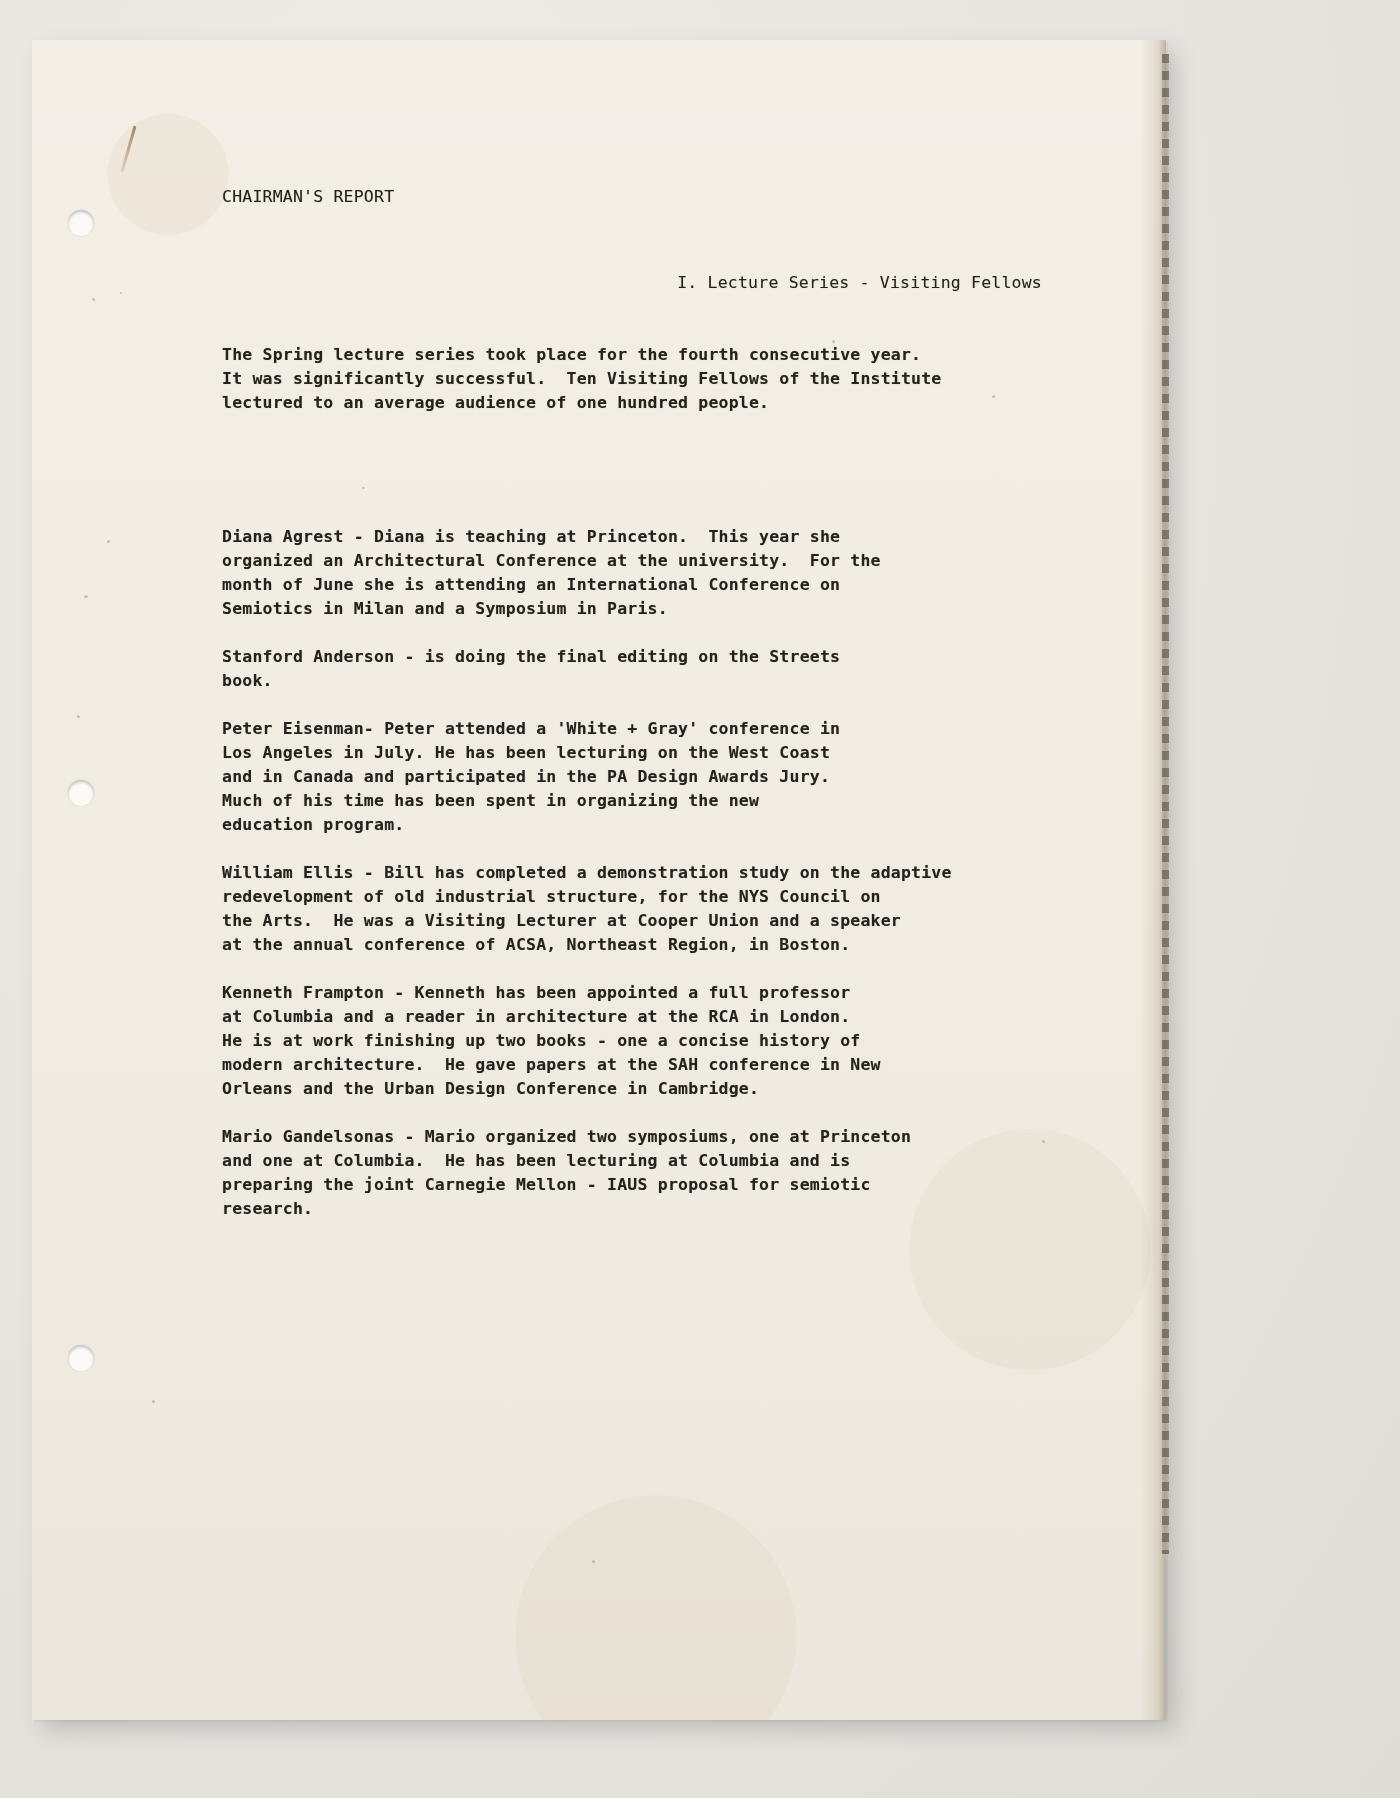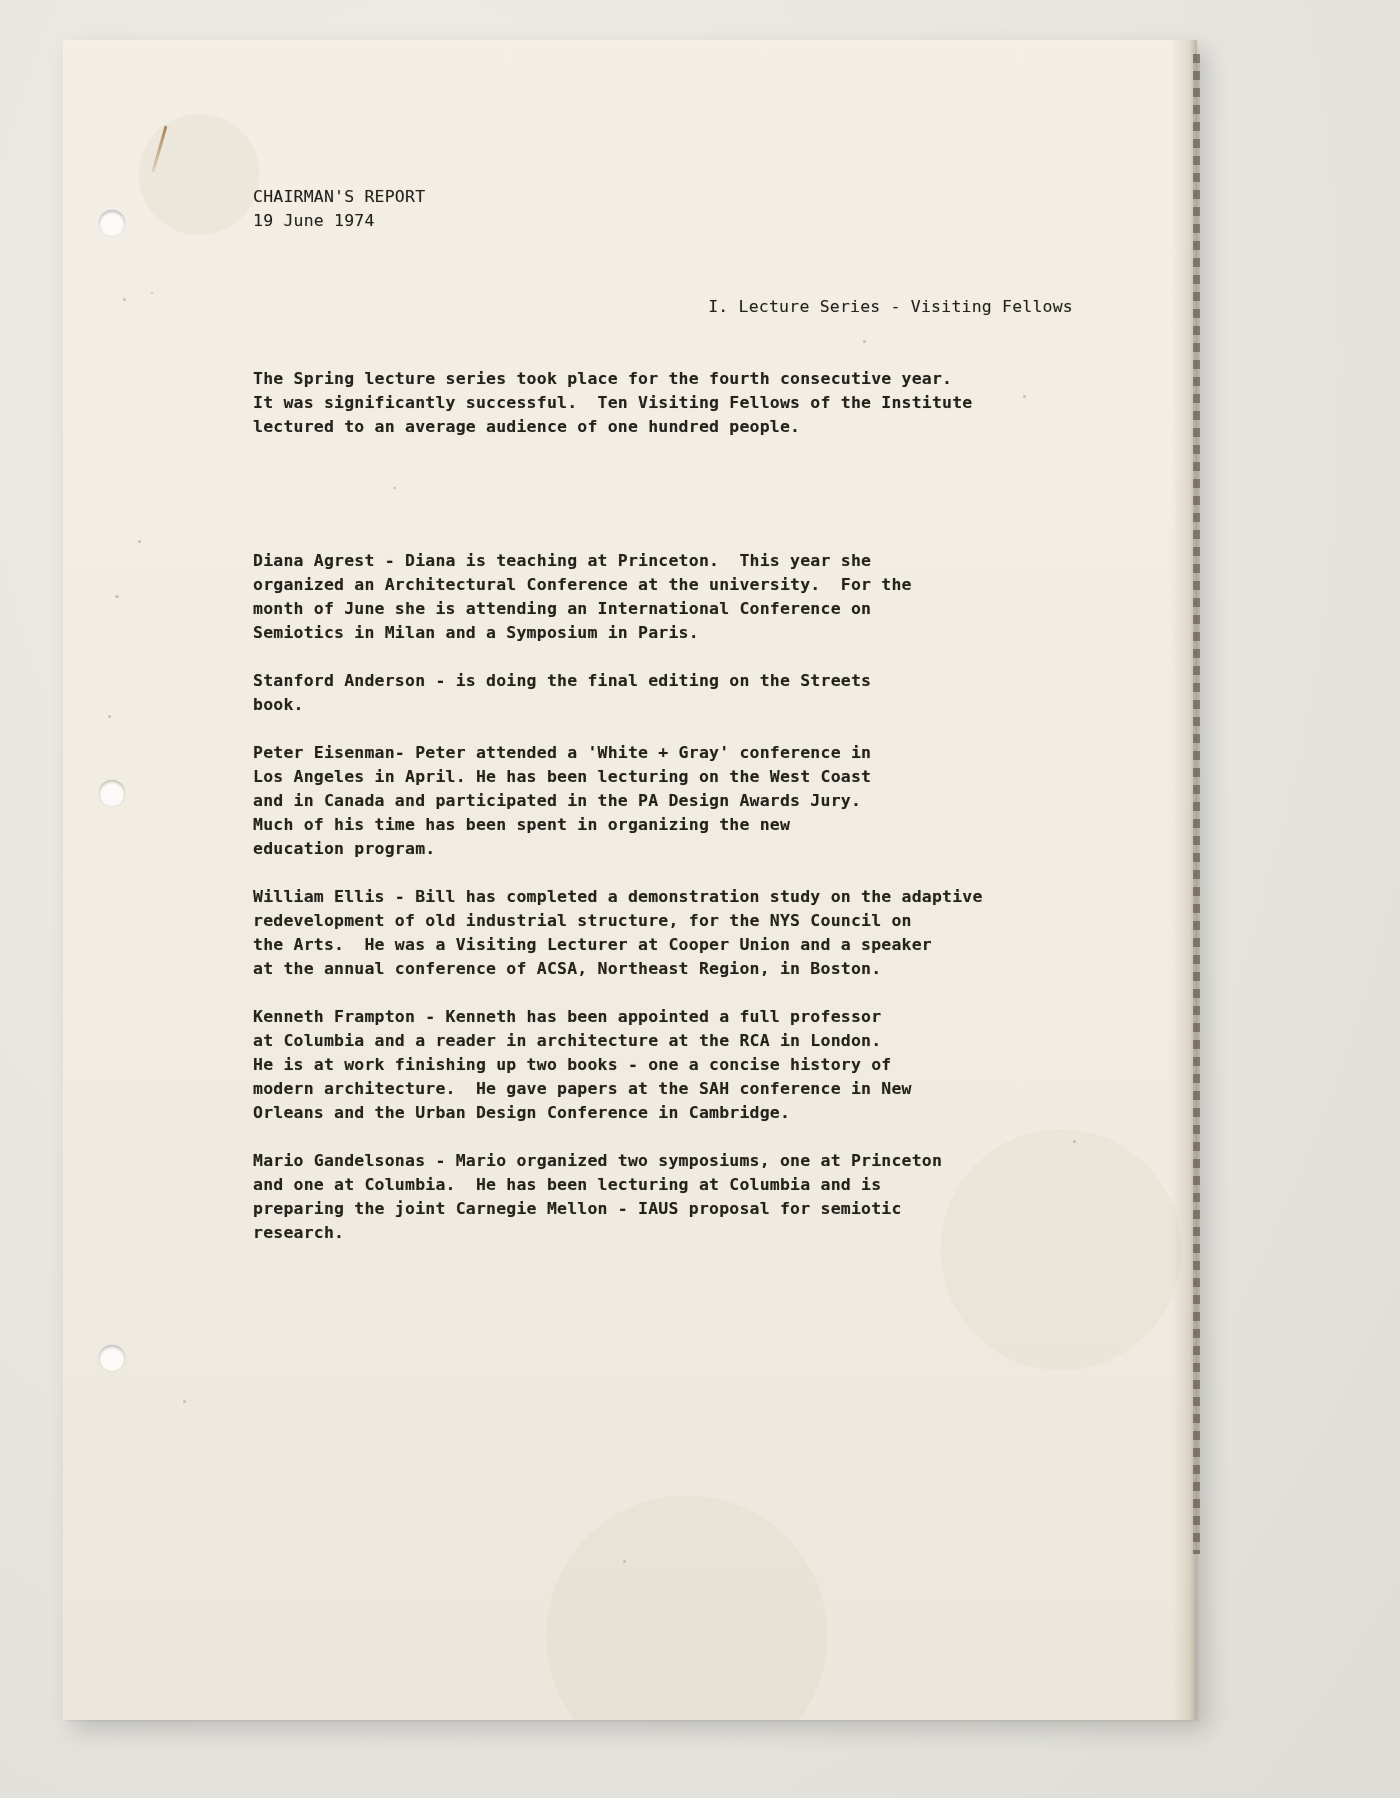--- a/index.html
+++ b/index.html
@@ -19,21 +19,21 @@
   .scan-bed {
     position: absolute;
     inset: 0;
     background:
       radial-gradient(ellipse at 30% 20%, #edece7 0%, #e6e5e0 55%, #dedcd6 100%);
   }
 
   
   .paper {
     position: absolute;
-    left: 63px;
+    left: 32px;
     top: 40px;
     width: 1134px;
     height: 1680px;
     background:
       linear-gradient(180deg, #f3efe6 0%, #f1ede3 35%, #efebe1 70%, #ece7dc 100%);
     box-shadow:
       2px 2px 0 rgba(0,0,0,0.04),
       10px 10px 22px rgba(0,0,0,0.16);
   }
   
@@ -159,21 +159,20 @@
   <div class="dust" style="left:800px; top:300px; width:3px;  height:3px;"></div>
   <div class="dust" style="left:960px; top:355px; width:3px;  height:3px;"></div>
   <div class="dust" style="left:690px; top:520px; width:2px;  height:2px;"></div>
   <div class="dust" style="left:1010px;top:1100px;width:3px;  height:3px;"></div>
   <div class="dust" style="left:120px; top:1360px;width:3px;  height:3px;"></div>
   <div class="dust" style="left:560px; top:1520px;width:3px;  height:3px;"></div>
 
   <div class="typed">
 
     <div class="hdr-line">CHAIRMAN'S REPORT</div>
-    <div class="hdr-line">19 June 1974</div>
 
     <div class="gap-lg"></div>
 
     <div class="heading-center">I. Lecture Series - Visiting Fellows</div>
 
     <div class="gap-md"></div>
 
     <div class="para">The Spring lecture series took place for the fourth consecutive year.
 It was significantly successful.  Ten Visiting Fellows of the Institute
 lectured to an average audience of one hundred people.</div>
@@ -185,21 +184,21 @@
 
     <div class="para">Diana Agrest - Diana is teaching at Princeton.  This year she
 organized an Architectural Conference at the university.  For the
 month of June she is attending an International Conference on
 Semiotics in Milan and a Symposium in Paris.</div>
     <div class="gap-sm"></div>
     <div class="para">Stanford Anderson - is doing the final editing on the Streets
 book.</div>
     <div class="gap-sm"></div>
     <div class="para">Peter Eisenman- Peter attended a 'White + Gray' conference in
-Los Angeles in April. He has been lecturing on the West Coast
+Los Angeles in July. He has been lecturing on the West Coast
 and in Canada and participated in the PA Design Awards Jury.
 Much of his time has been spent in organizing the new
 education program.</div>
     <div class="gap-sm"></div>
     <div class="para">William Ellis - Bill has completed a demonstration study on the adaptive
 redevelopment of old industrial structure, for the NYS Council on
 the Arts.  He was a Visiting Lecturer at Cooper Union and a speaker
 at the annual conference of ACSA, Northeast Region, in Boston.</div>
     <div class="gap-sm"></div>
     <div class="para">Kenneth Frampton - Kenneth has been appointed a full professor

